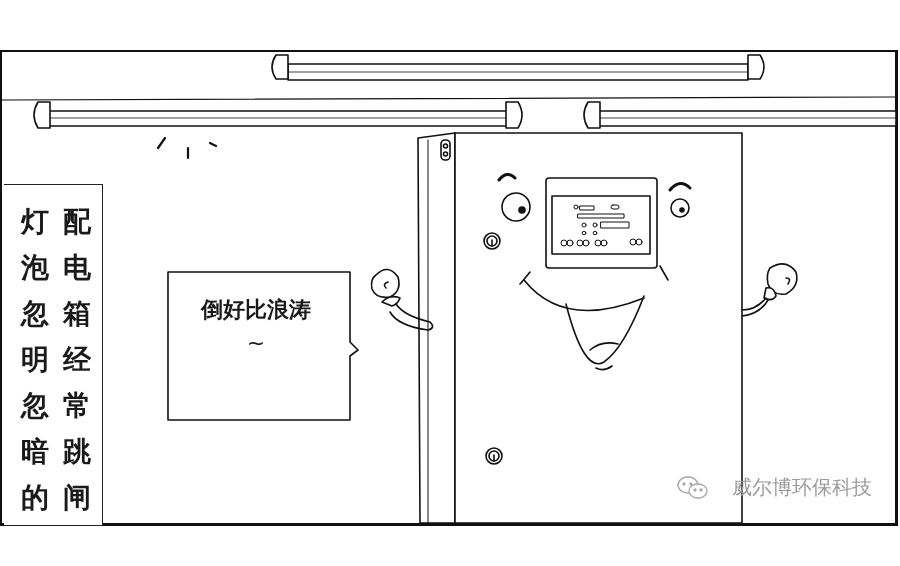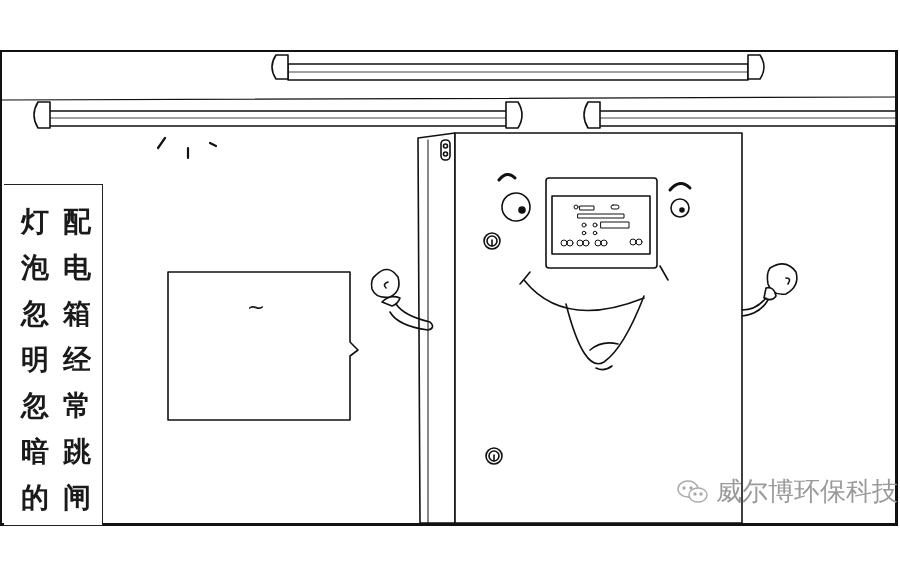--- a/index.html
+++ b/index.html
@@ -6,21 +6,21 @@
   body { width: 900px; height: 566px; position: relative; overflow: hidden; font-family: "DejaVu Sans", sans-serif; }
   .panel { position: absolute; left: 0; top: 50px; width: 898px; height: 476px; border: 2px solid #111; border-right: 3px solid #111; border-bottom: 3px solid #111; box-sizing: border-box; background: #fff; }
   svg.art { position: absolute; left: 0; top: 0; }
   .caption { position: absolute; left: 4px; top: 184px; width: 99px; height: 342px; border: 1.5px solid #222; border-left: none; background: #fff; box-sizing: border-box; }
   .caption .col { position: absolute; top: 14px; width: 34px; display: flex; flex-direction: column; align-items: center; }
   .caption .col span { font-size: 28px; line-height: 46px; color: #1a1a1a; font-weight: bold; }
   .col-left { left: 14px; }
   .col-right { left: 56px; }
   .bubble-text { position: absolute; left: 168px; top: 292px; width: 176px; text-align: center; font-size: 22px; line-height: 36px; color: #1a1a1a; font-weight: bold; }
   .bubble-text .tilde { display:block; font-weight: normal; font-size: 22px; line-height: 30px; }
-  .watermark { position: absolute; left: 676px; top: 474px; display: flex; align-items: center; gap: 6px; color: #9a9a9a; font-size: 26px; }
+  .watermark { position: absolute; left: 676px; top: 474px; display: flex; align-items: center; gap: 22px; color: #9a9a9a; font-size: 20px; }
   .watermark .wx { width: 34px; height: 26px; }
 </style>
 </head>
 <body>
 
 <div class="panel"></div>
 
 <svg class="art" width="900" height="566" viewBox="0 0 900 566">
   <g fill="none" stroke="#111" stroke-width="1.6" stroke-linecap="round" stroke-linejoin="round">
 
@@ -144,20 +144,21 @@
     <span>电</span>
     <span>箱</span>
     <span>经</span>
     <span>常</span>
     <span>跳</span>
     <span>闸</span>
   </div>
 </div>
 
 <div class="bubble-text">
+  <span style="display:block">倒好比浪涛</span>
   <span class="tilde">~</span>
 </div>
 
 <div class="watermark">
   <svg class="wx" viewBox="0 0 34 26">
     <g fill="none" stroke="#aaa" stroke-width="1.4">
       <ellipse cx="12" cy="10" rx="10" ry="8"></ellipse>
       <ellipse cx="22" cy="16" rx="9" ry="7" fill="#fff"></ellipse>
       <circle cx="8" cy="9" r="1" fill="#aaa"></circle>
         <circle cx="15" cy="9" r="1" fill="#aaa"></circle>

